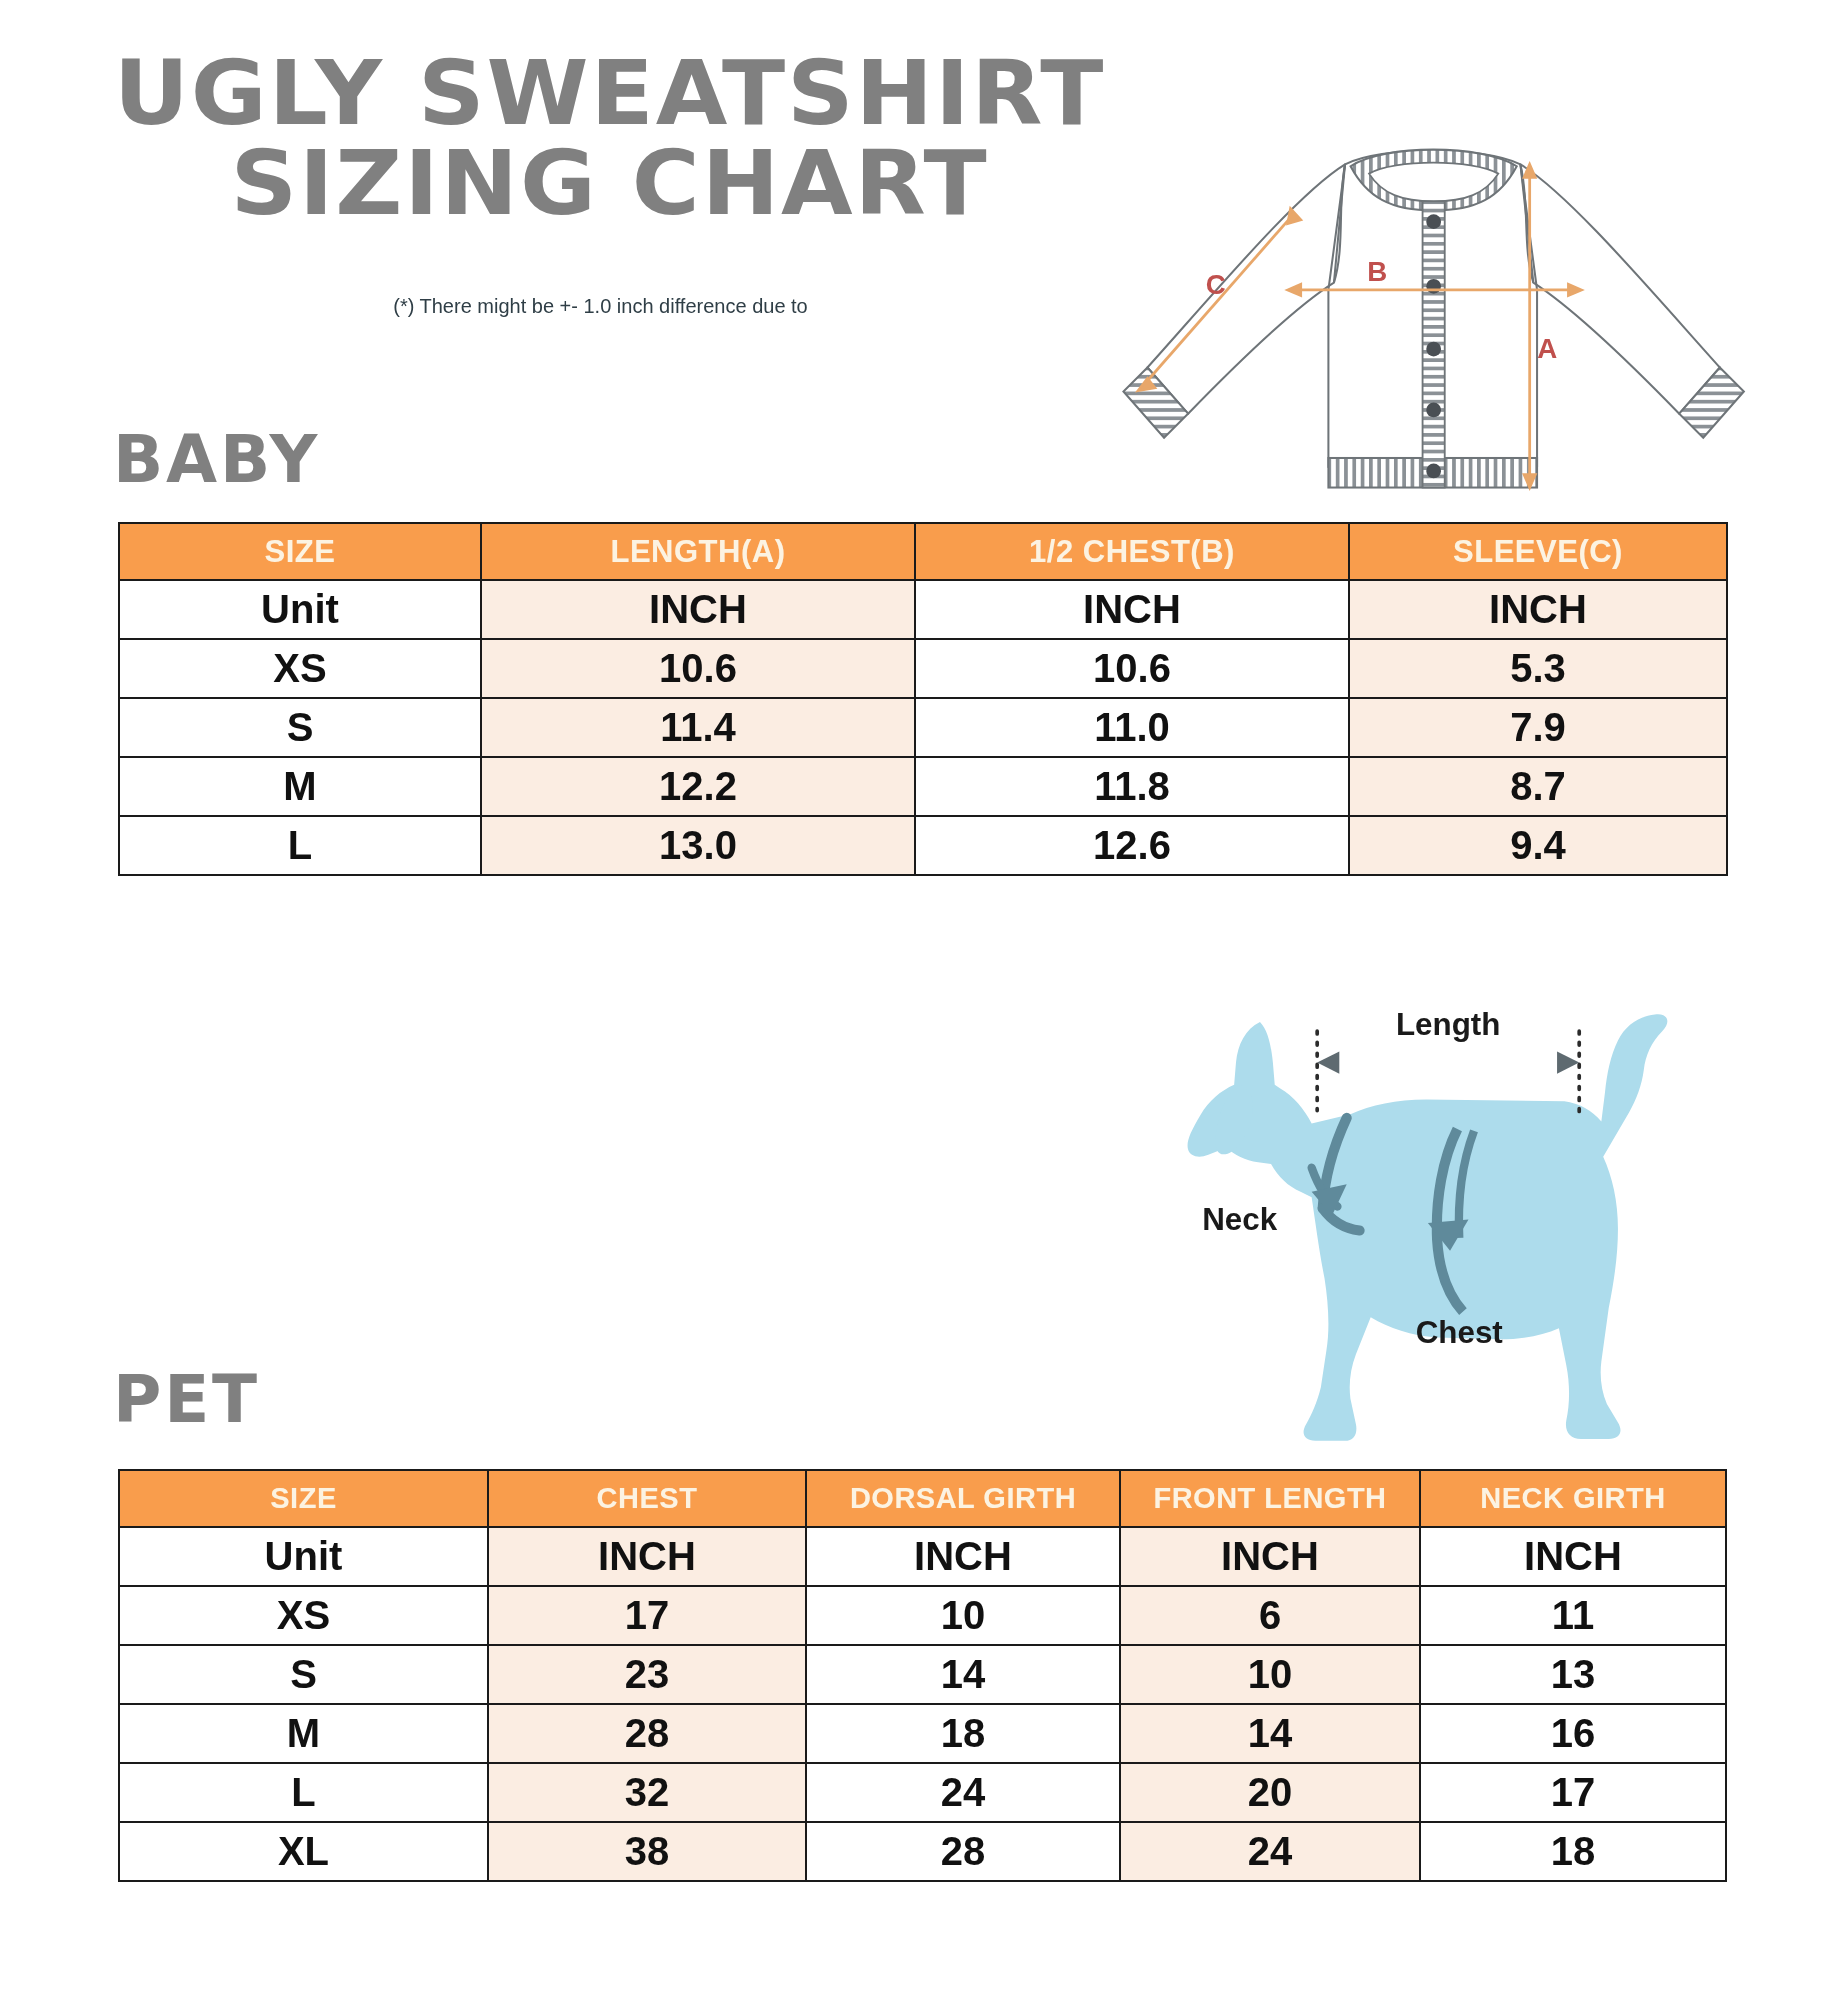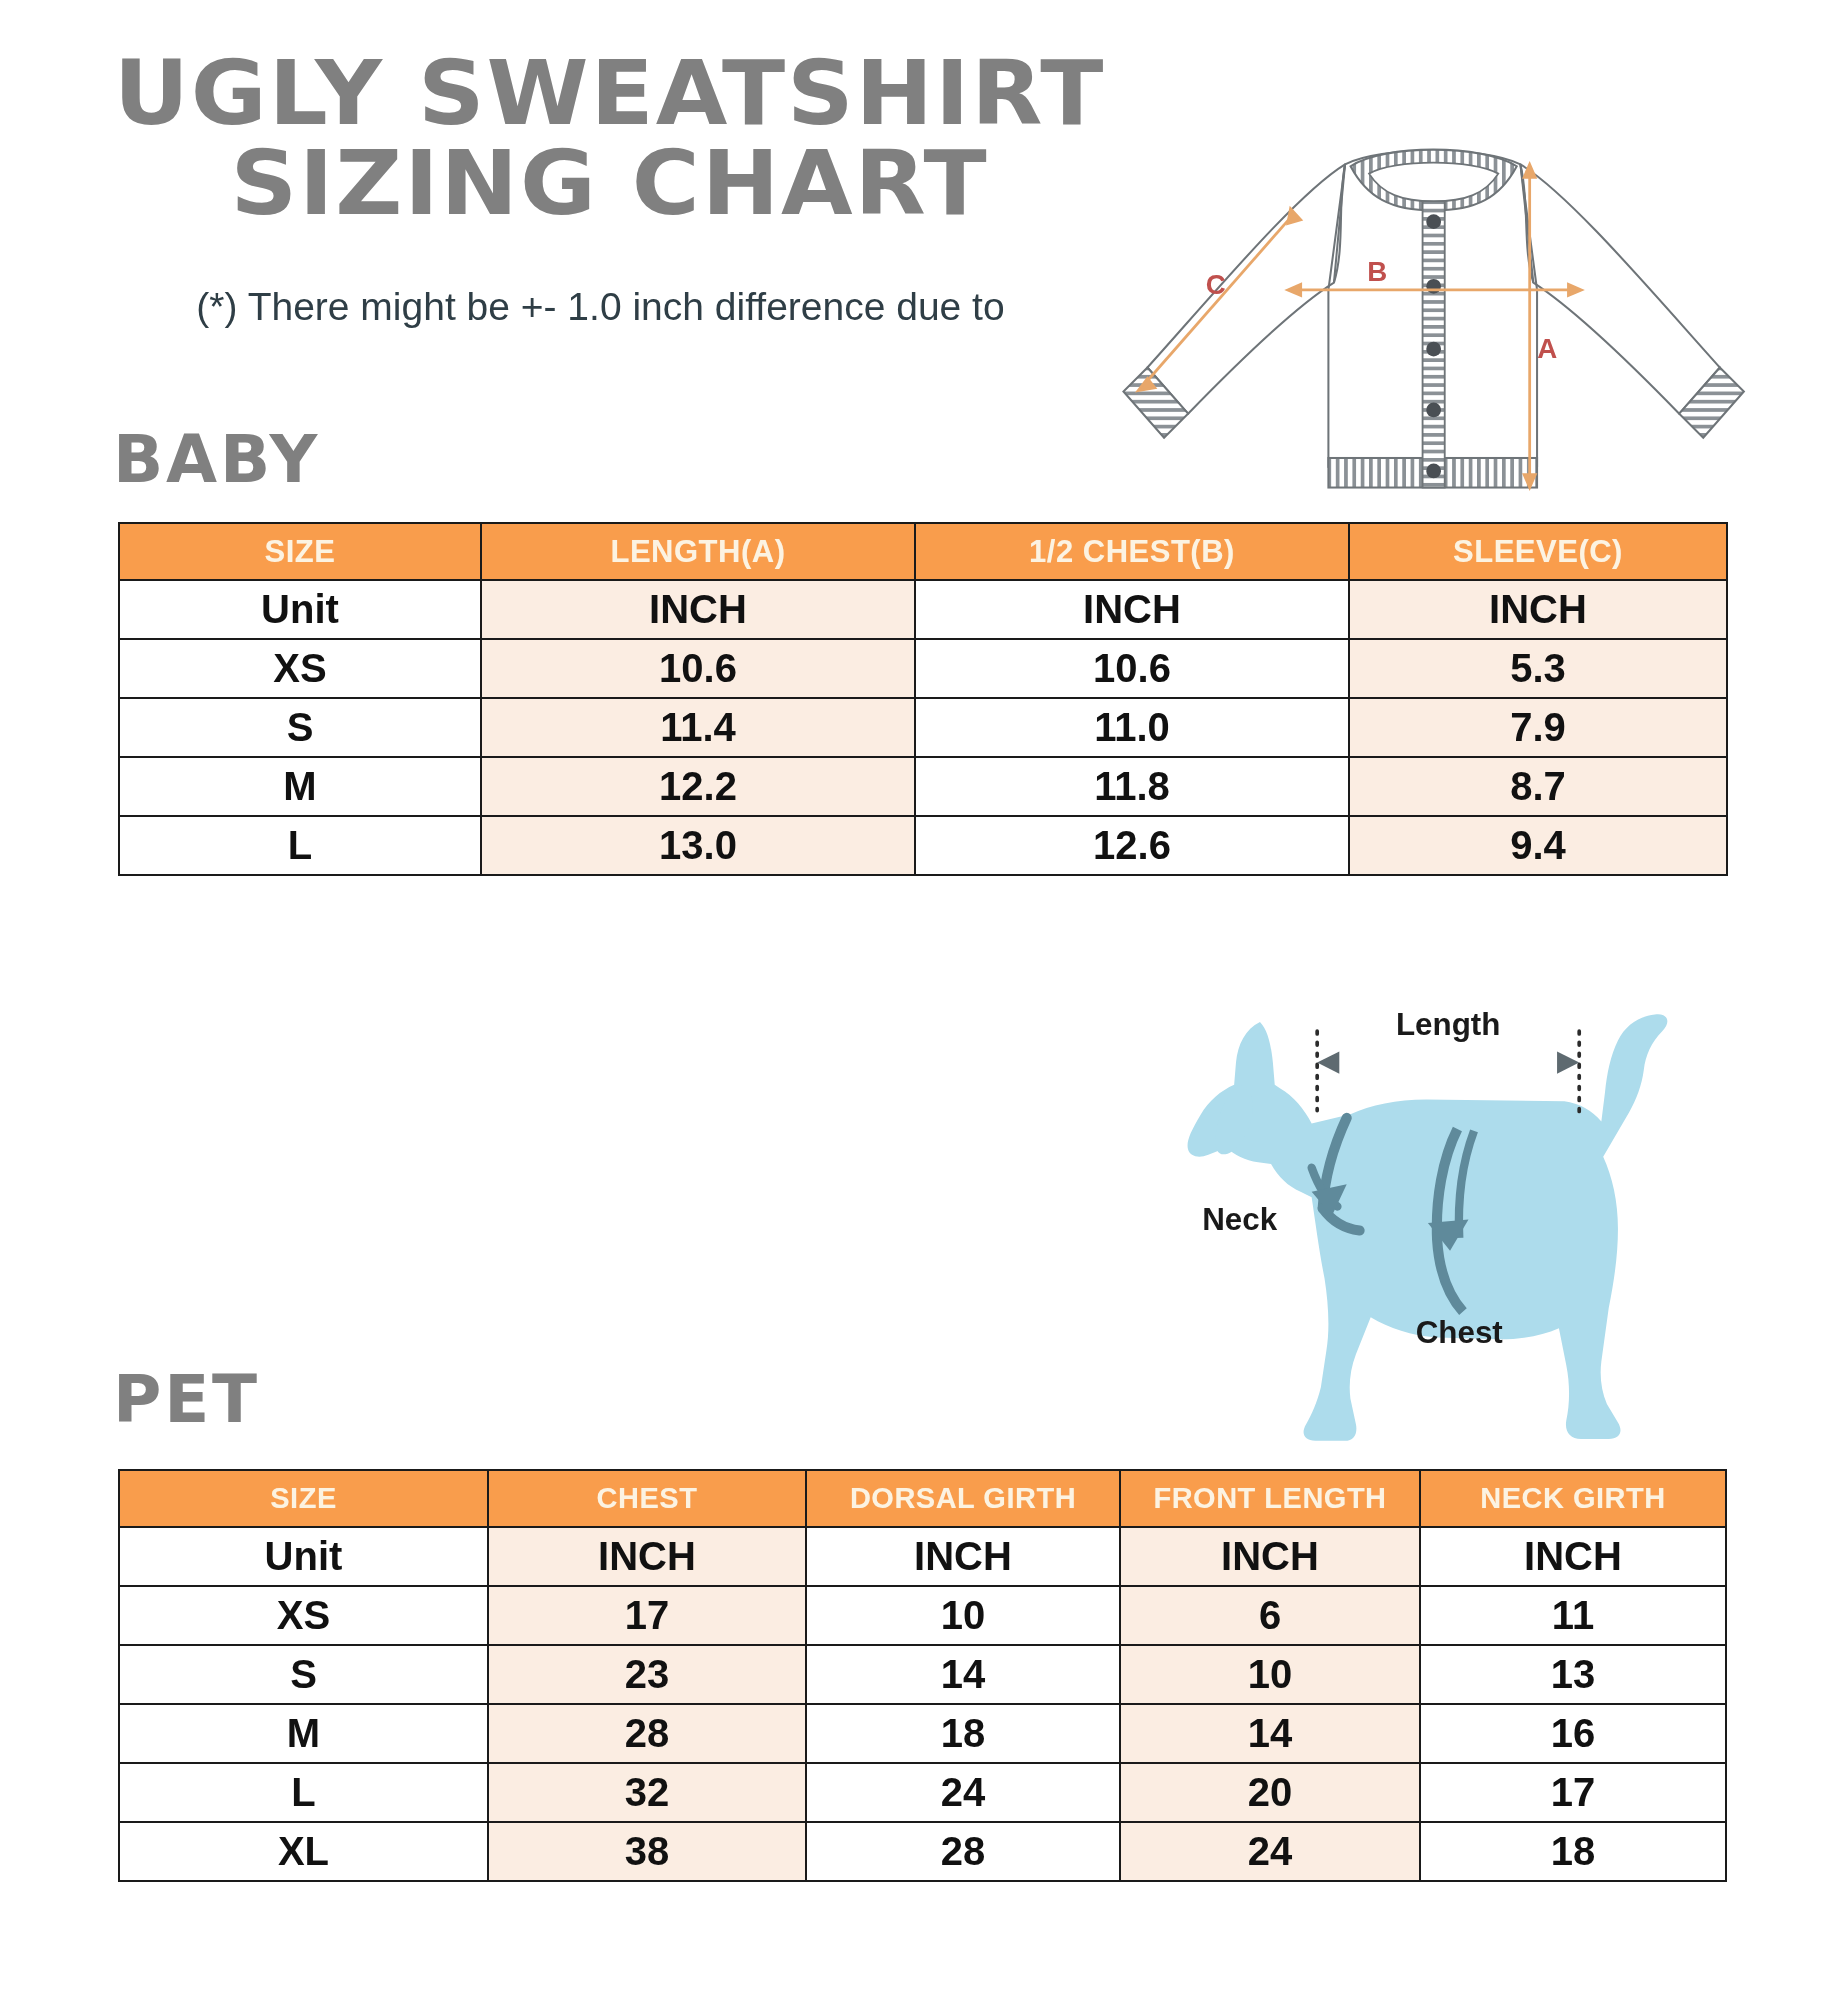--- a/index.html
+++ b/index.html
@@ -37,21 +37,21 @@
     text-transform: uppercase;
   }
   .subtitle {
     position: absolute;
     left: 185px;
     top: 288px;
     width: 831px;
     text-align: center;
     color: #2f3e46;
     font-family: "Liberation Sans", sans-serif;
-    font-size: 39px;
+    font-size: 20px;
     line-height: 37px;
   }
 
   .section-heading {
     position: absolute;
     color: #808080;
     font-family: "DejaVu Sans", sans-serif;
     font-weight: bold;
     font-size: 66px;
     line-height: 68px;

